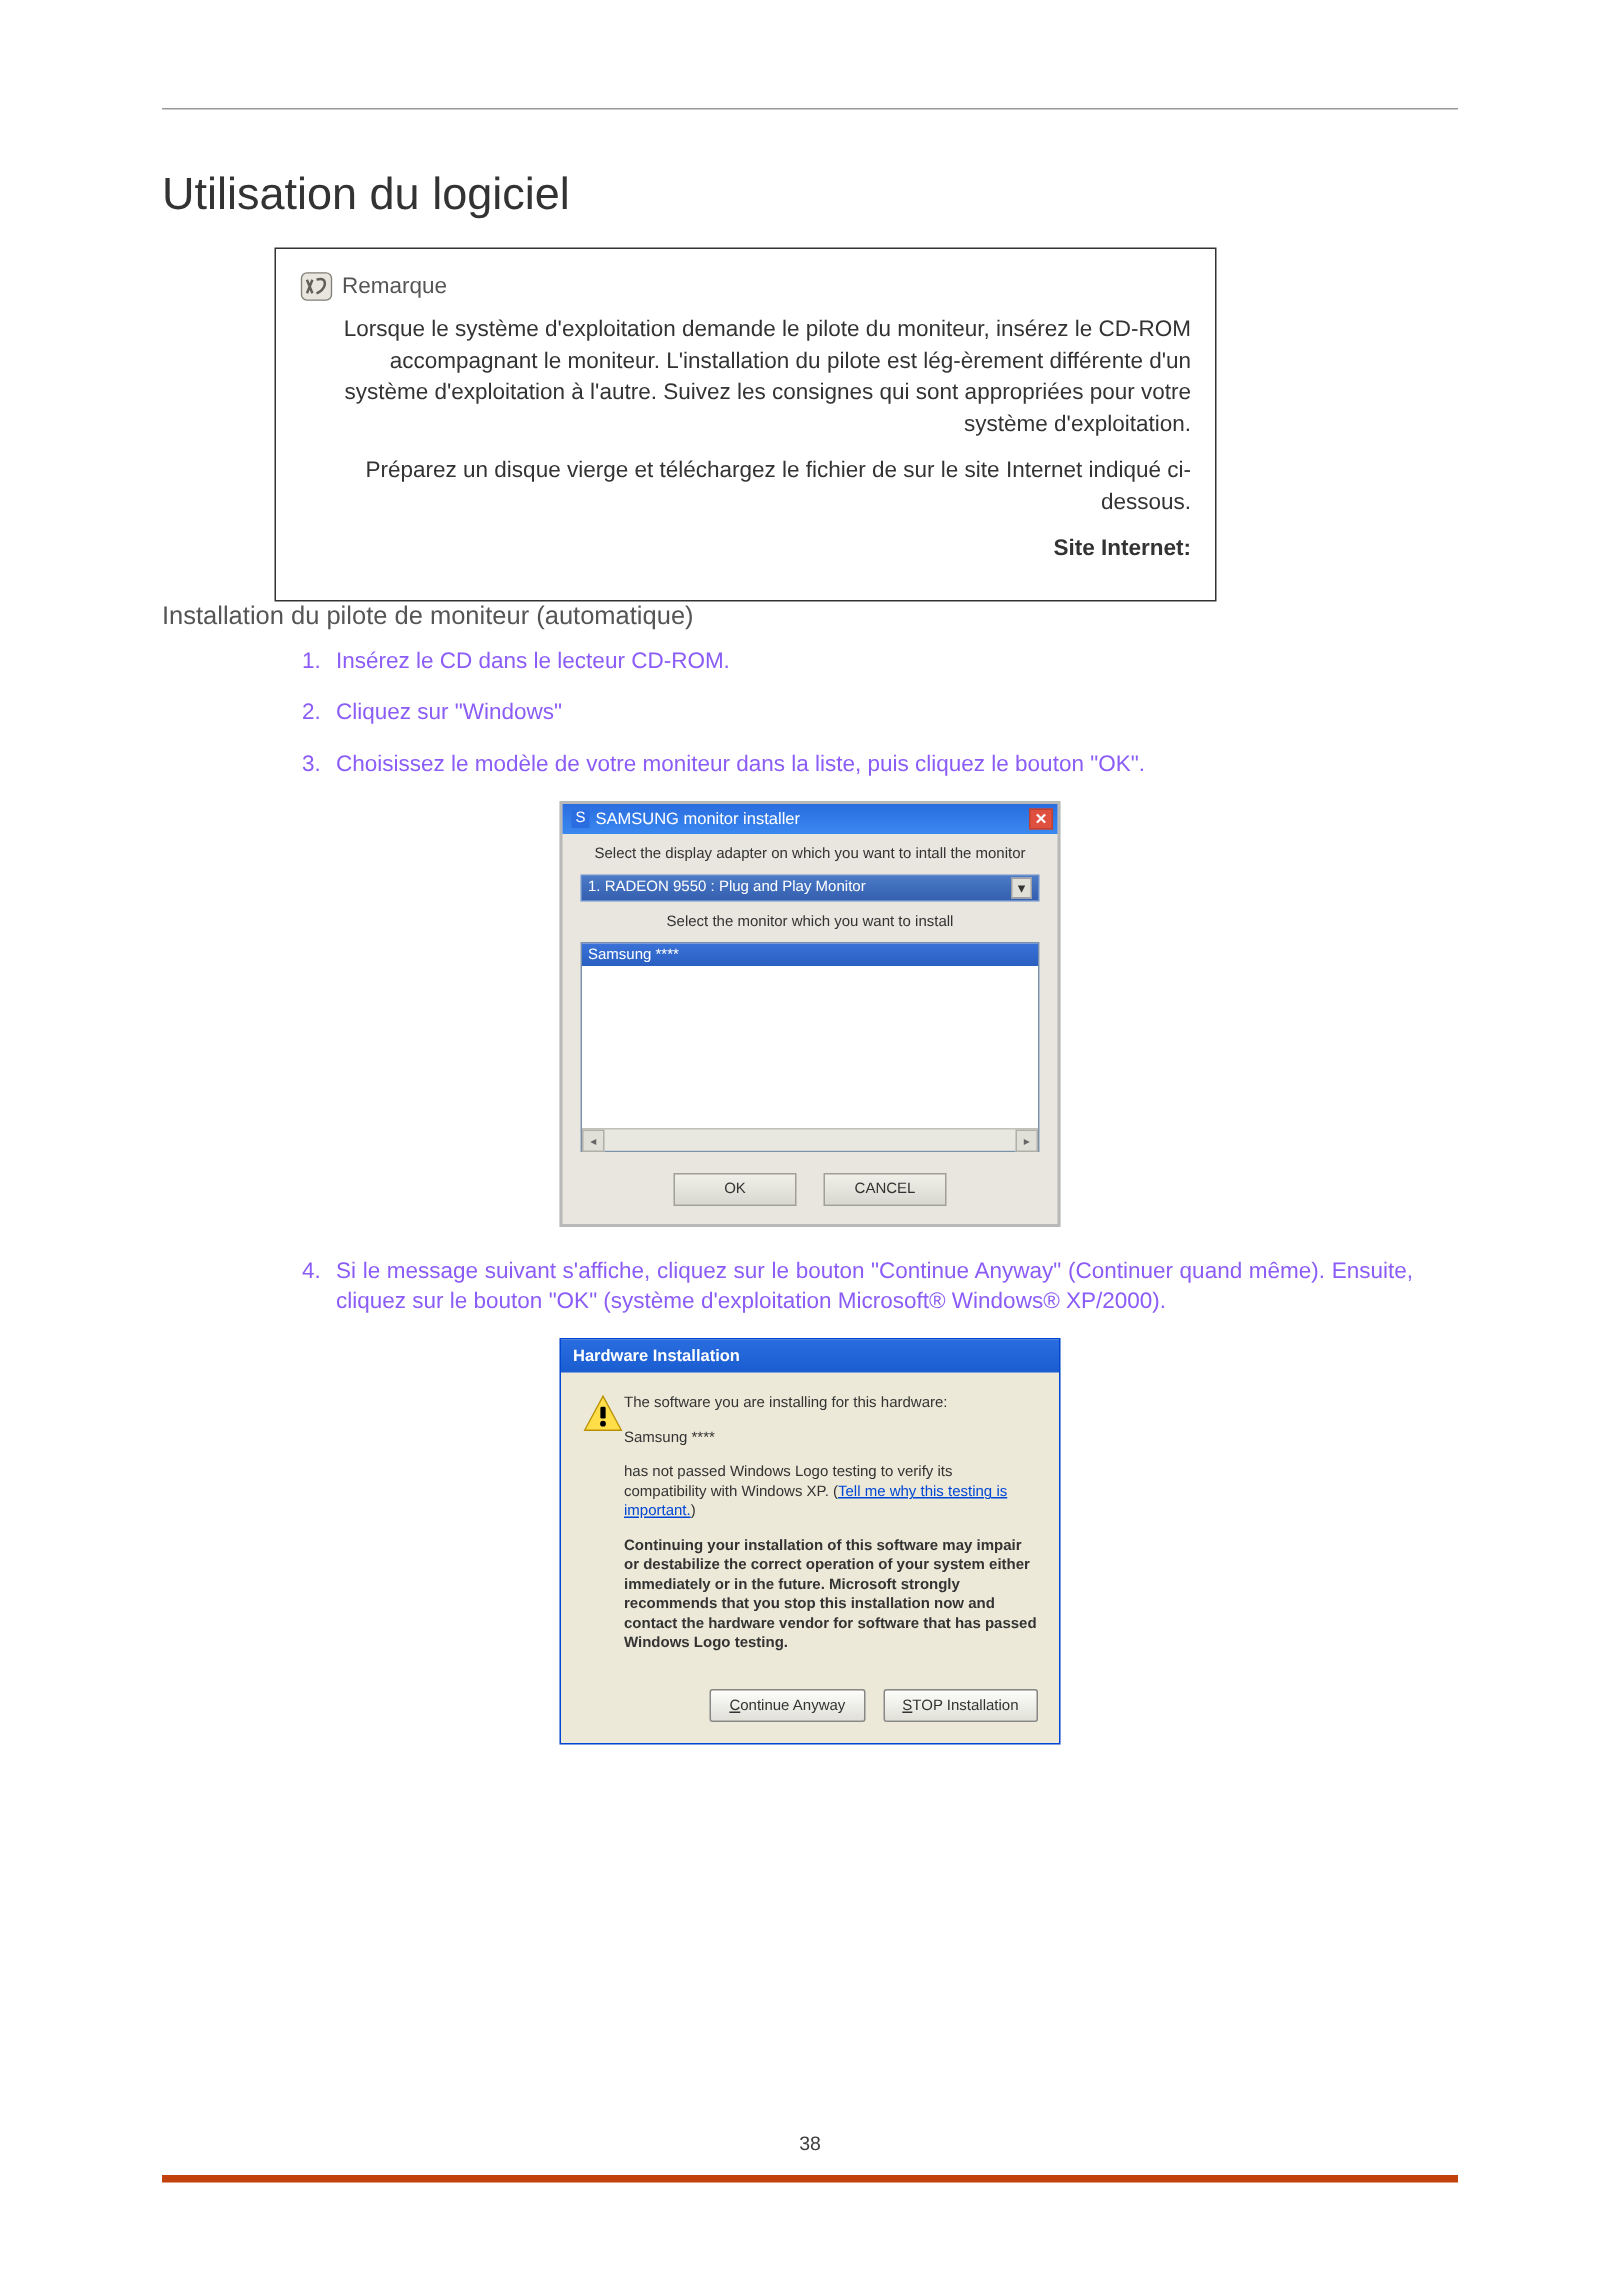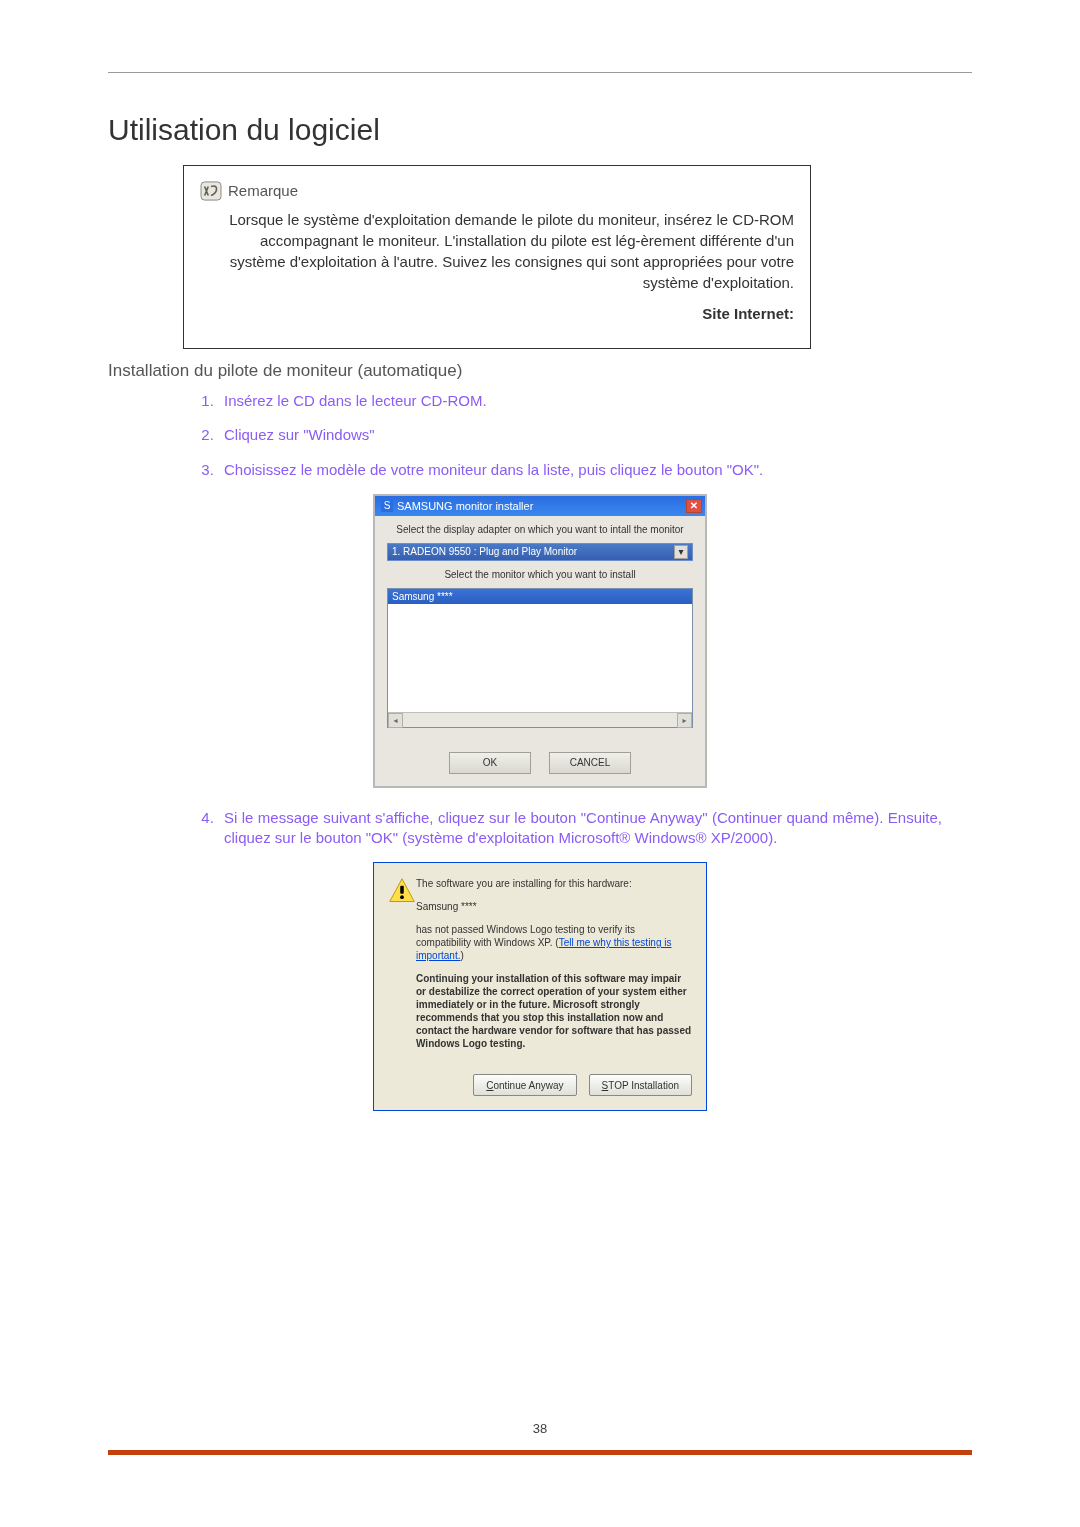--- a/index.html
+++ b/index.html
@@ -33,21 +33,21 @@
       font-size: 17px;
       font-weight: 400;
       color: #555;
       margin-bottom: 14px;
     }
     h3 {
       font-family: Verdana, sans-serif;
       font-size: 17px;
       font-weight: 400;
       color: #555;
-      margin-top: 12px;
+      margin-top: 0;
       margin-bottom: 10px;
     }
     .note-box {
       border: 1px solid #333;
       padding: 14px 16px;
       margin-left: 75px;
       margin-right: 0;
       width: 628px;
       font-size: 15px;
       line-height: 1.4;
@@ -166,21 +166,21 @@
       background: #e0e0d8;
       border: 1px solid #b0b0a8;
       display: flex; align-items: center; justify-content: center;
       color: #666; font-size: 8px;
     }
     .dialog1 .hscroll .track { flex: 1; }
     .dialog1 .btnrow {
       display: flex;
       gap: 18px;
       justify-content: center;
-      margin-top: 24px;
+      margin-top: 14px;
       text-align: right;
     }
     .dialog1 .btn {
       width: 82px;
       height: 22px;
       border: 1px solid #a0a098;
       background: linear-gradient(#f0f0e8,#d8d8d0);
       display: flex;
       align-items: center;
       justify-content: center;
@@ -255,20 +255,21 @@
       <span class="note-icon">
         <svg viewBox="0 0 24 22">
           <rect x="1" y="1" width="22" height="20" rx="4" fill="#e8e6de" stroke="#808078" stroke-width="1"></rect>
           <path d="M5 6 L9 16 M9 6 L5 16" stroke="#606058" stroke-width="1.8" fill="none"></path>
           <path d="M12 6 Q19 4 18 10 Q17 14 12 16" stroke="#606058" stroke-width="1.8" fill="none"></path>
         </svg>
       </span>
       <span class="note-title">Remarque</span>
     </div>
     <p>Lorsque le système d'exploitation demande le pilote du moniteur, insérez le CD-ROM accompagnant le moniteur. L'installation du pilote est lég-èrement différente d'un système d'exploitation à l'autre. Suivez les consignes qui sont appropriées pour votre système d'exploitation.</p>
+    <p>Préparez un disque vierge et téléchargez le fichier de sur le site Internet indiqué ci-dessous.</p>
     <p class="bold">Site Internet:</p>
   </div>
 
   <h3>Installation du pilote de moniteur (automatique)</h3>
 
   <ol class="steps">
     <li>Insérez le CD dans le lecteur CD-ROM.</li>
     <li>Cliquez sur "Windows"</li>
     <li>Choisissez le modèle de votre moniteur dans la liste, puis cliquez le bouton "OK".</li>
   </ol>
@@ -302,20 +303,23 @@
       </div>
     </div>
   </div>
 
   <ol class="steps" start="4">
     <li>Si le message suivant s'affiche, cliquez sur le bouton "Continue Anyway" (Continuer quand même). Ensuite, cliquez sur le bouton "OK" (système d'exploitation Microsoft® Windows® XP/2000).</li>
   </ol>
 
   <div class="fig-wrap">
     <div class="dialog2">
+      <div class="titlebar">
+        <span>Hardware Installation</span>
+      </div>
       <div class="body">
         <span class="warn-icon">
           <svg viewBox="0 0 32 32">
             <path d="M16 2 L30 28 L2 28 Z" fill="#ffde4a" stroke="#b89000" stroke-width="1"></path>
             <rect x="14" y="10" width="4" height="9" rx="1" fill="#000"></rect>
             <circle cx="16" cy="23" r="2.2" fill="#000"></circle>
           </svg>
         </span>
         <div class="txtcol">
           <p>The software you are installing for this hardware:</p>

